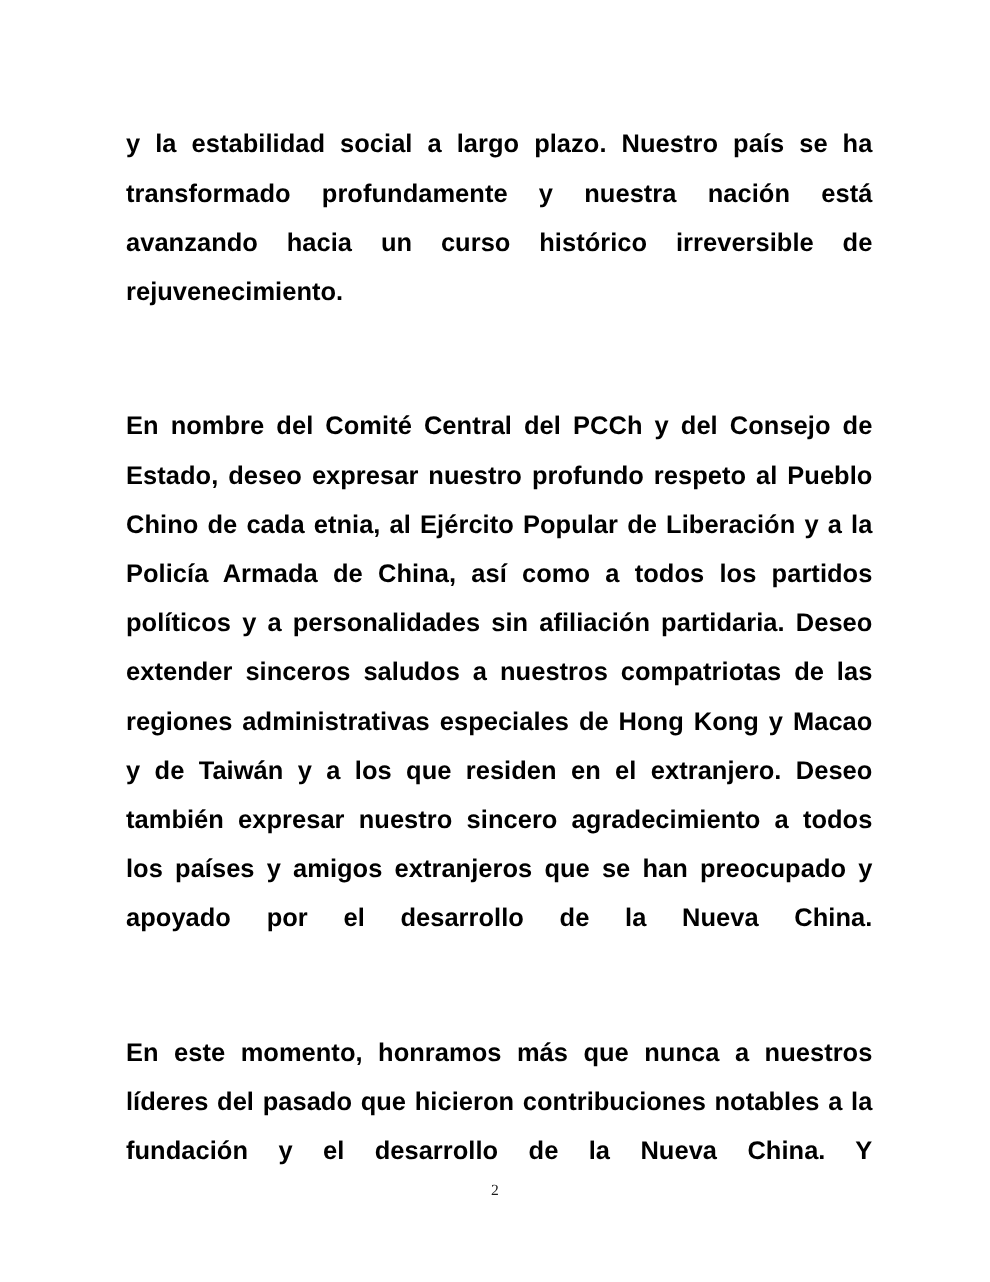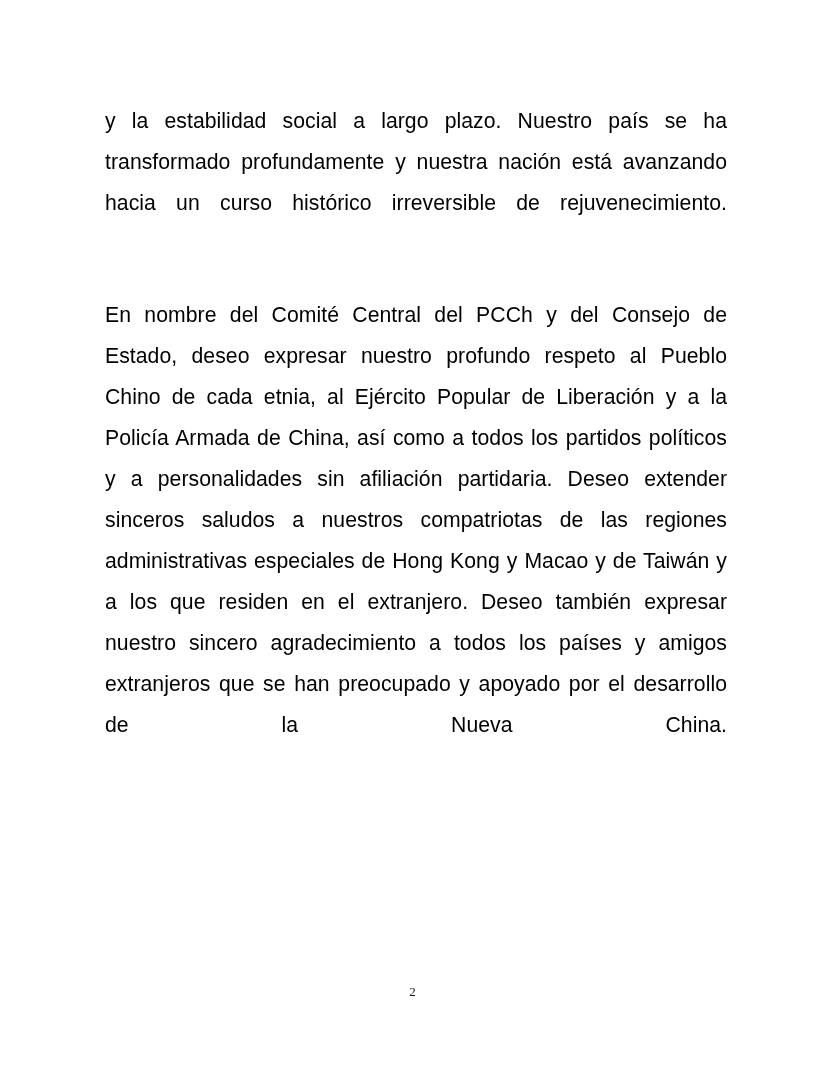--- a/index.html
+++ b/index.html
@@ -20,21 +20,21 @@
   }
   .text-column {
     position: absolute;
     left: 105px;
     top: 100px;
     width: 622px;
   }
   .paragraph {
     margin: 0 0 30px 0;
     font-size: 21.2px;
-    font-weight: normal;
+    font-weight: bold;
     line-height: 41px;
     color: #000000;
     text-align: justify;
     text-justify: inter-word;
     letter-spacing: 0.05px;
     word-spacing: 0px;
     -webkit-hyphens: none;
     hyphens: none;
   }
   .paragraph:last-child {
@@ -63,18 +63,19 @@
 <body>
 
 <div class="page">
 
   <div class="text-column">
 
     <p class="paragraph">y la estabilidad social a largo plazo. Nuestro país se ha transformado profundamente y nuestra nación está avanzando hacia un curso histórico irreversible de rejuvenecimiento.</p>
 
     <p class="paragraph">En nombre del Comité Central del PCCh y del Consejo de Estado, deseo expresar nuestro profundo respeto al Pueblo Chino de cada etnia, al Ejército Popular de Liberación y a la Policía Armada de China, así como a todos los partidos políticos y a personalidades sin afiliación partidaria. Deseo extender sinceros saludos a nuestros compatriotas de las regiones administrativas especiales de Hong Kong y Macao y de Taiwán y a los que residen en el extranjero. Deseo también expresar nuestro sincero agradecimiento a todos los países y amigos extranjeros que se han preocupado y apoyado por el desarrollo de la Nueva China.</p>
 
+    <p class="paragraph">En este momento, honramos más que nunca a nuestros líderes del pasado que hicieron contribuciones notables a la fundación y el desarrollo de la Nueva China. Y</p>
 
   </div>
 
   <div class="page-number">2</div>
 
 </div>
 
 </body></html>

